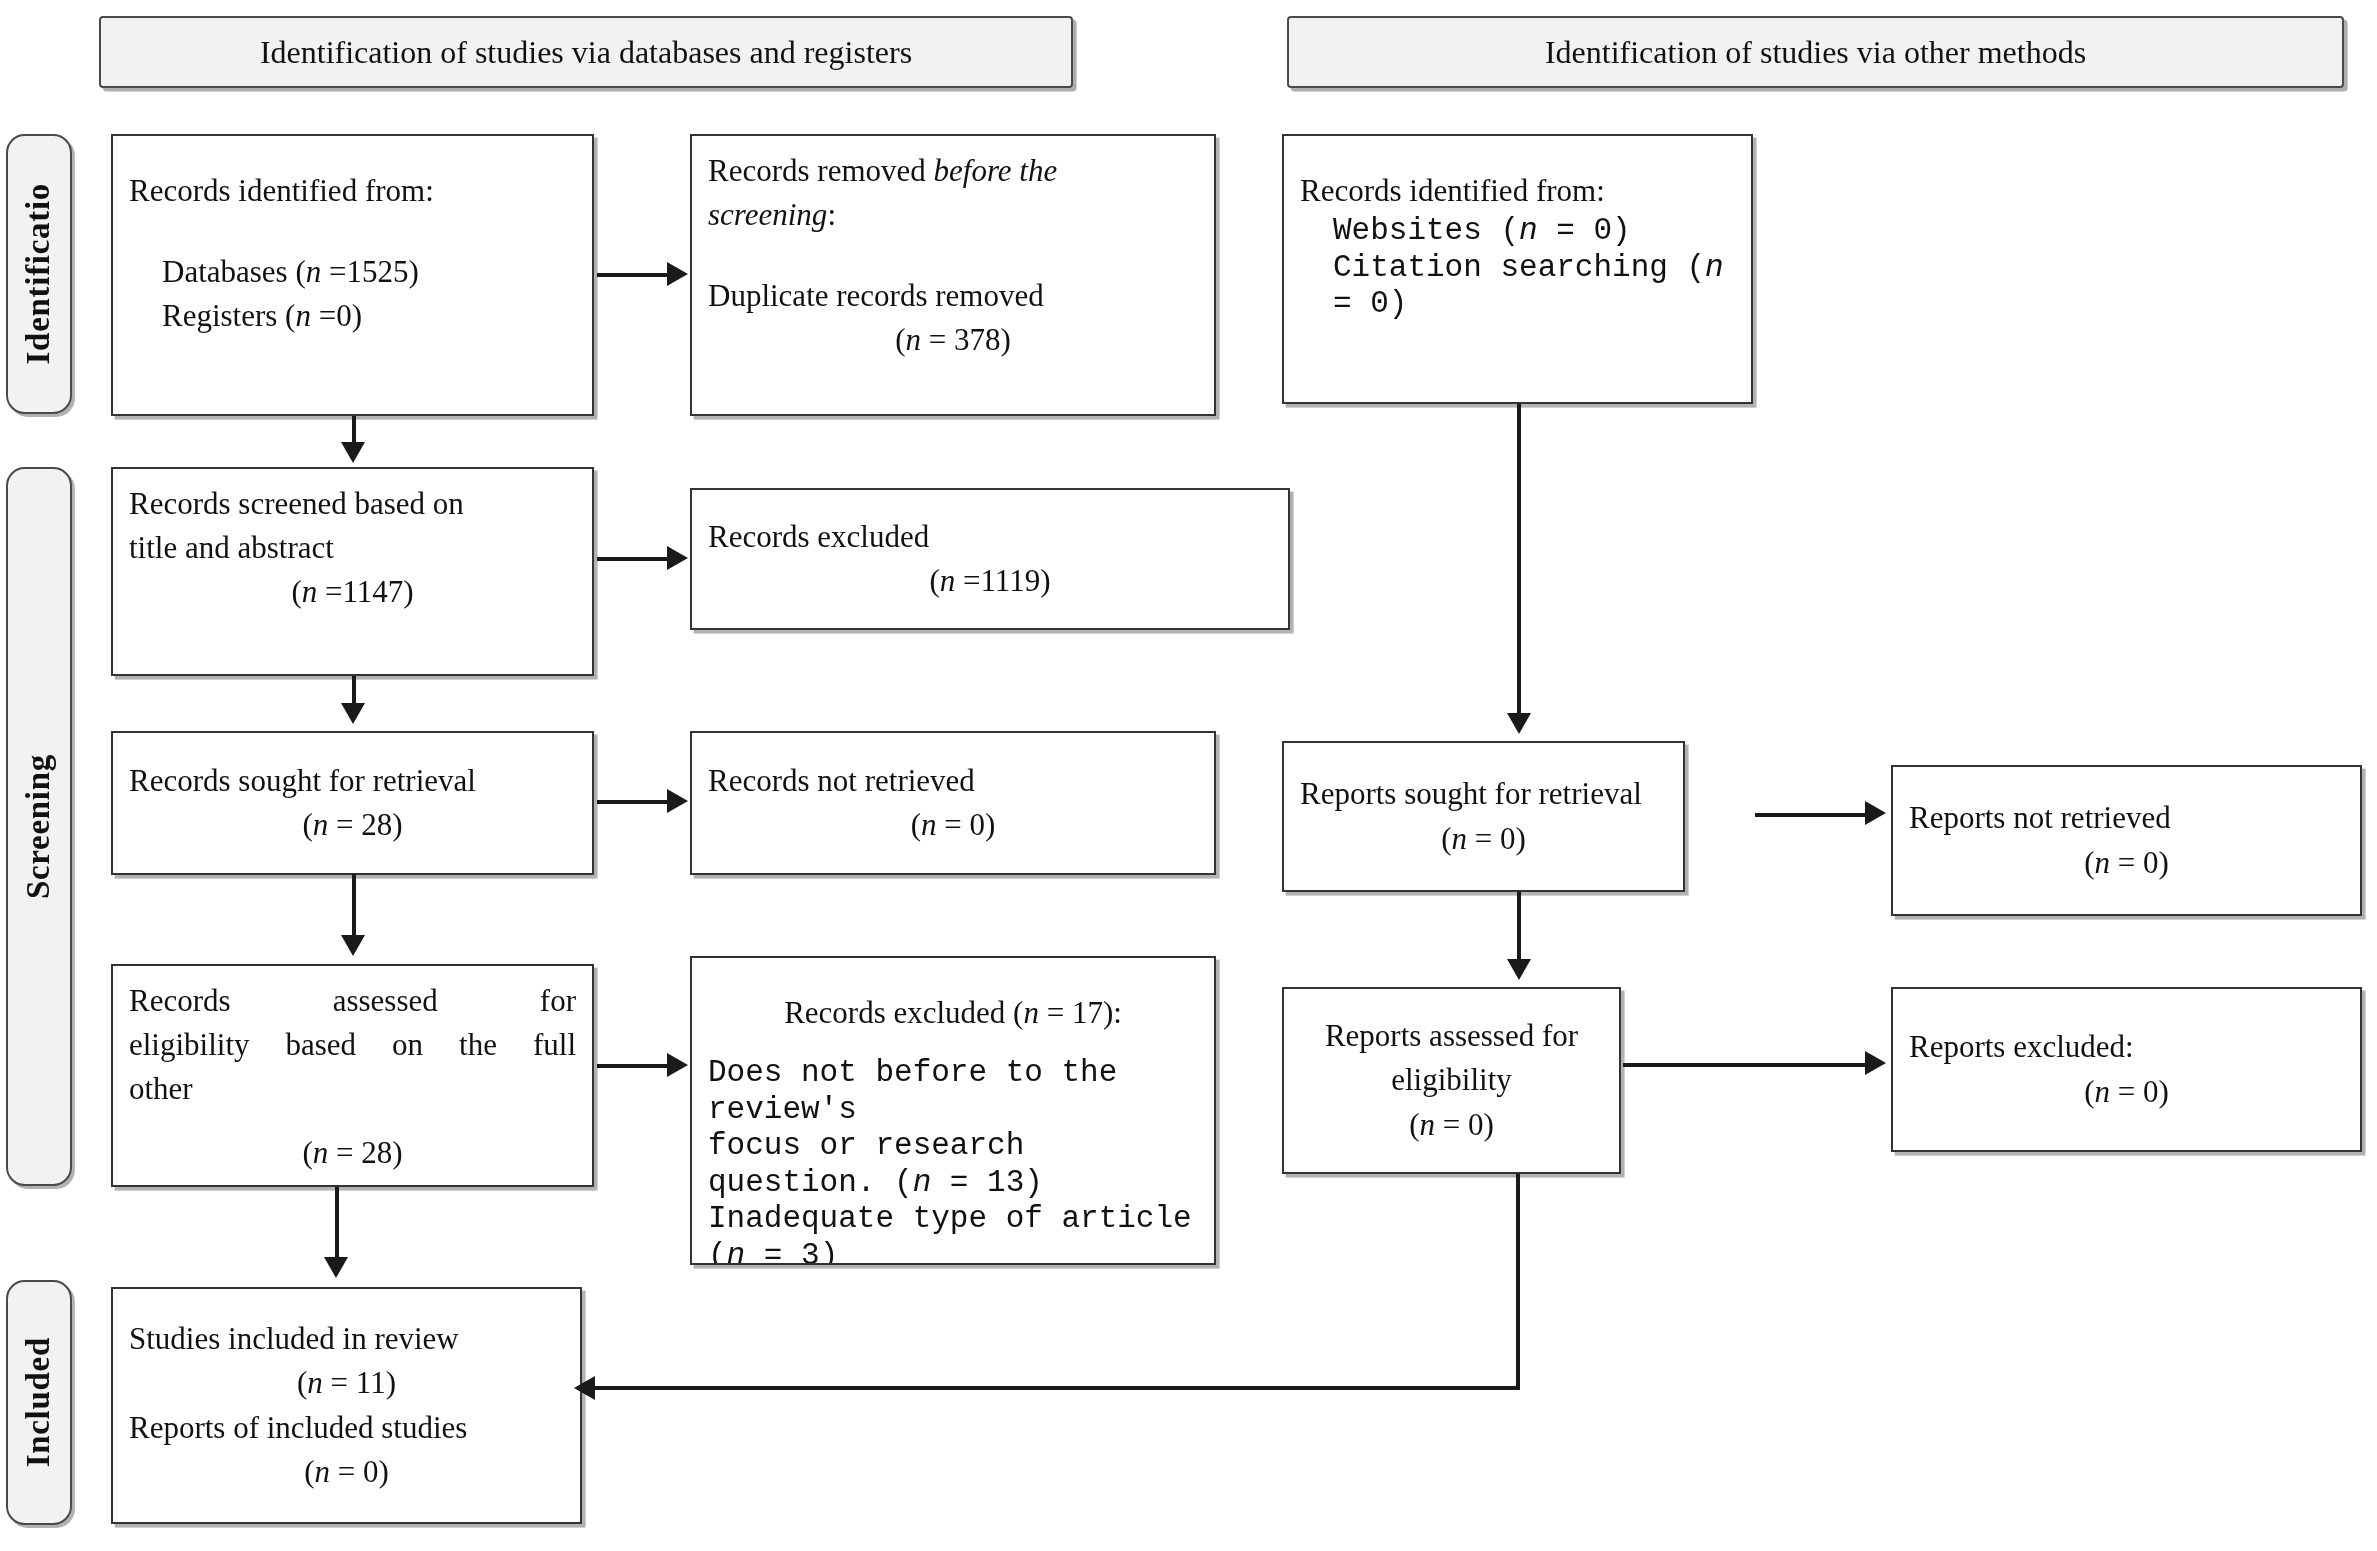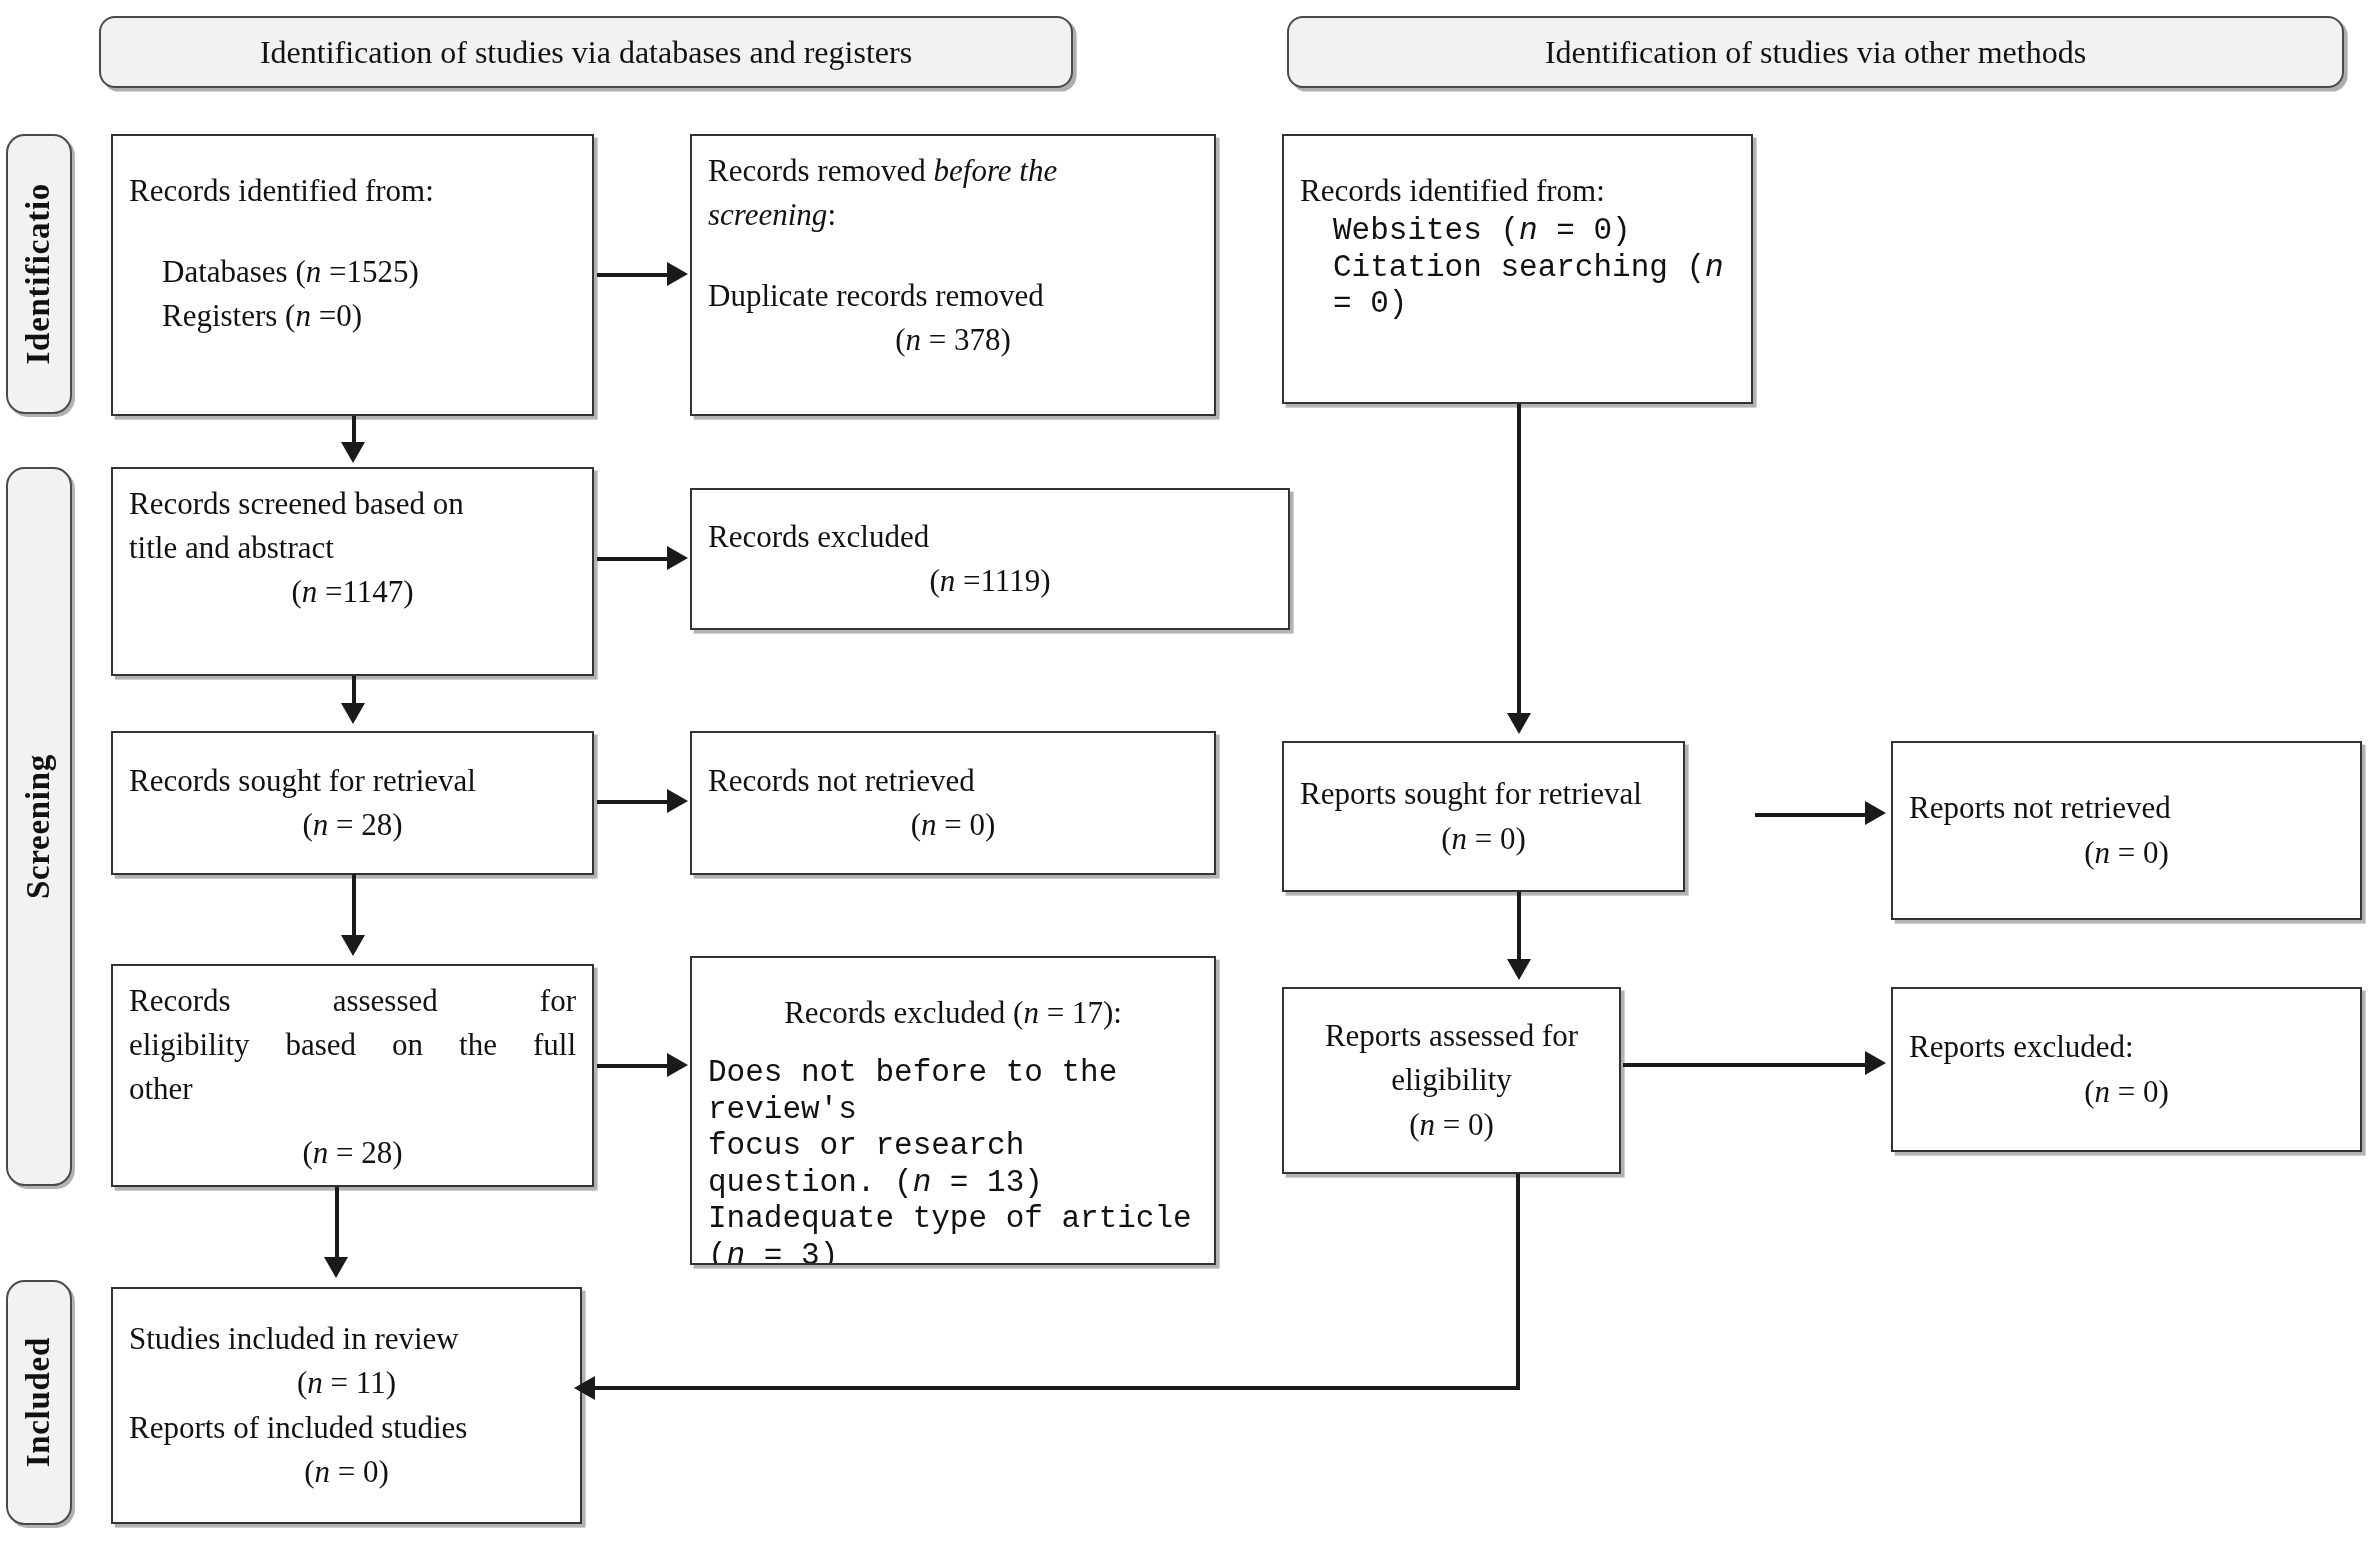--- a/index.html
+++ b/index.html
@@ -37,21 +37,21 @@
     letter-spacing: 0.7px;
     white-space: nowrap;
     font-family: "Liberation Serif", "DejaVu Serif", serif;
   }
 
   
   .banner {
     position: absolute;
     background: #f2f2f2;
     border: 2.2px solid #4a4a4a;
-    border-radius: 16px;
+    border-radius: 4px;
     box-shadow: 3.6px 3.6px 0 rgba(0,0,0,0.32);
     box-sizing: border-box;
     display: flex;
     align-items: center;
     justify-content: center;
   }
   .banner span {
     font-size: 32px;
     color: #111;
     white-space: nowrap;
@@ -206,21 +206,21 @@
     <div class="line left">Records identified from:</div>
     <div class="line left indent tight">Websites (<i style="font-style:italic">n</i> = 0)</div>
     <div class="line left indent tight">Citation searching (<i style="font-style:italic">n</i> = 0)</div>
   </div>
 
   <div class="node vcenter" style="left:1282px; top:741px; width:403px; height:151px;">
     <div class="line left">Reports sought for retrieval</div>
     <div class="line center">(<i style="font-style:italic">n</i> = 0)</div>
   </div>
 
-  <div class="node vcenter" style="left:1891px; top:741px; width:471px; height:179px;">
+  <div class="node vcenter" style="left:1891px; top:765px; width:471px; height:151px;">
     <div class="line left">Reports not retrieved</div>
     <div class="line center">(<i style="font-style:italic">n</i> = 0)</div>
   </div>
 
   <div class="node vcenter" style="left:1282px; top:987px; width:339px; height:187px;align-items:center;">
     <div class="line left">Reports assessed for</div>
     <div class="line left">eligibility</div>
     <div class="line center">(<i style="font-style:italic">n</i> = 0)</div>
   </div>
 

